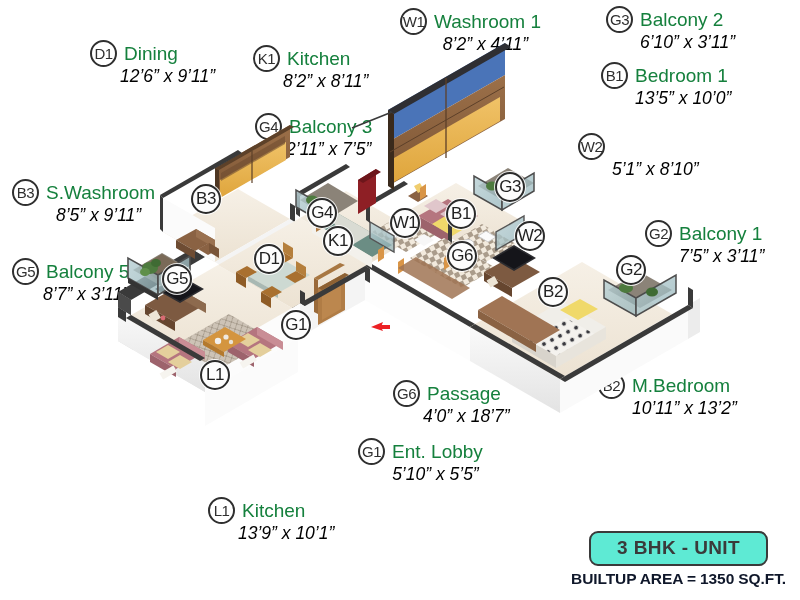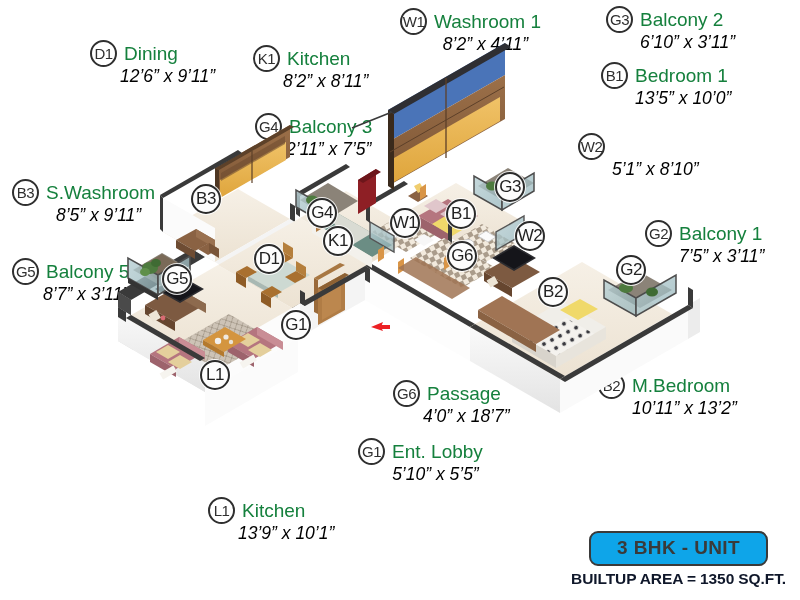--- a/index.html
+++ b/index.html
@@ -45,21 +45,21 @@
 
   
   #plan { position: absolute; left: 0; top: 0; width: 800px; height: 600px; z-index: 10; }
 
   
   #badge-wrap { position: absolute; right: 14px; bottom: 12px; text-align: center; }
   #unit-badge {
     border: 2.6px solid #3a3a3a; border-radius: 9px;
     padding: 4px 26px 5px; font-size: 19px; font-weight: bold;
     color: #3a3a3a; letter-spacing: .4px; display: inline-block;
-    background: #0ea5e9;
+    background: #5eead4;
   }
   #area-text {
     margin-top: 4px; font-size: 15.5px; font-weight: bold;
     color: #0f172a; letter-spacing: -0.1px;
   }
 </style>
 </head>
 <body>
 
 <div id="page">

